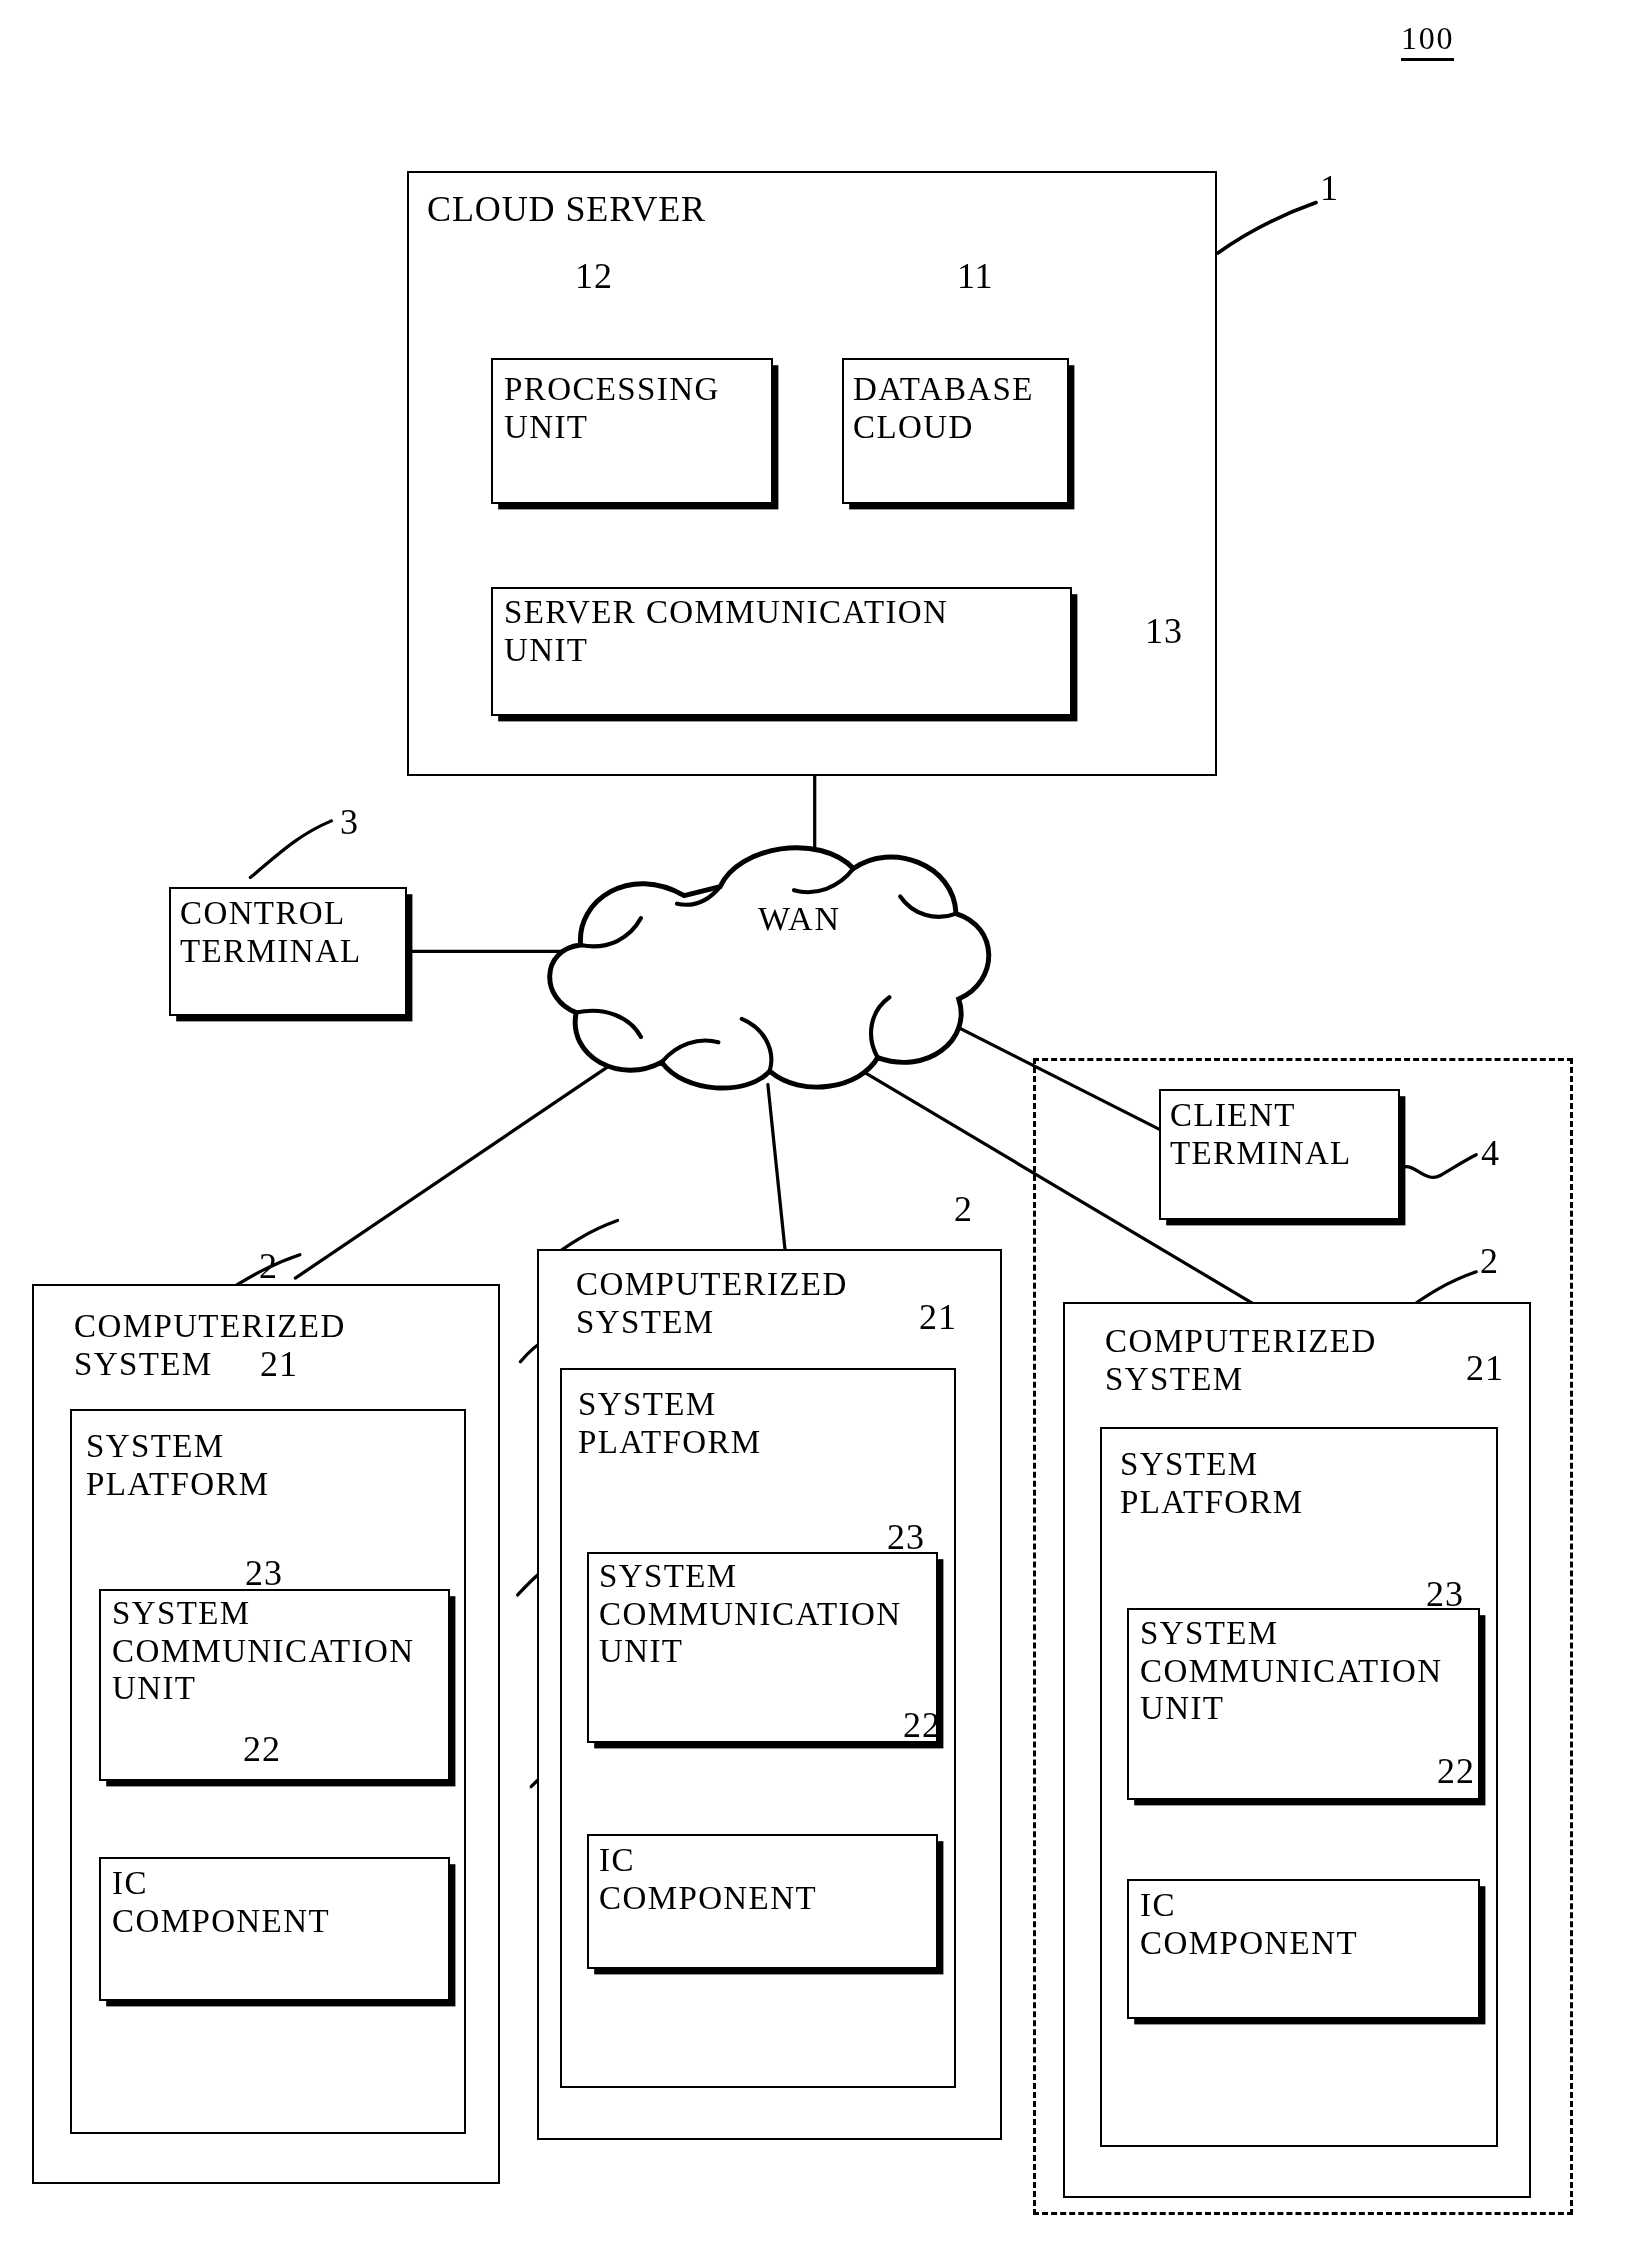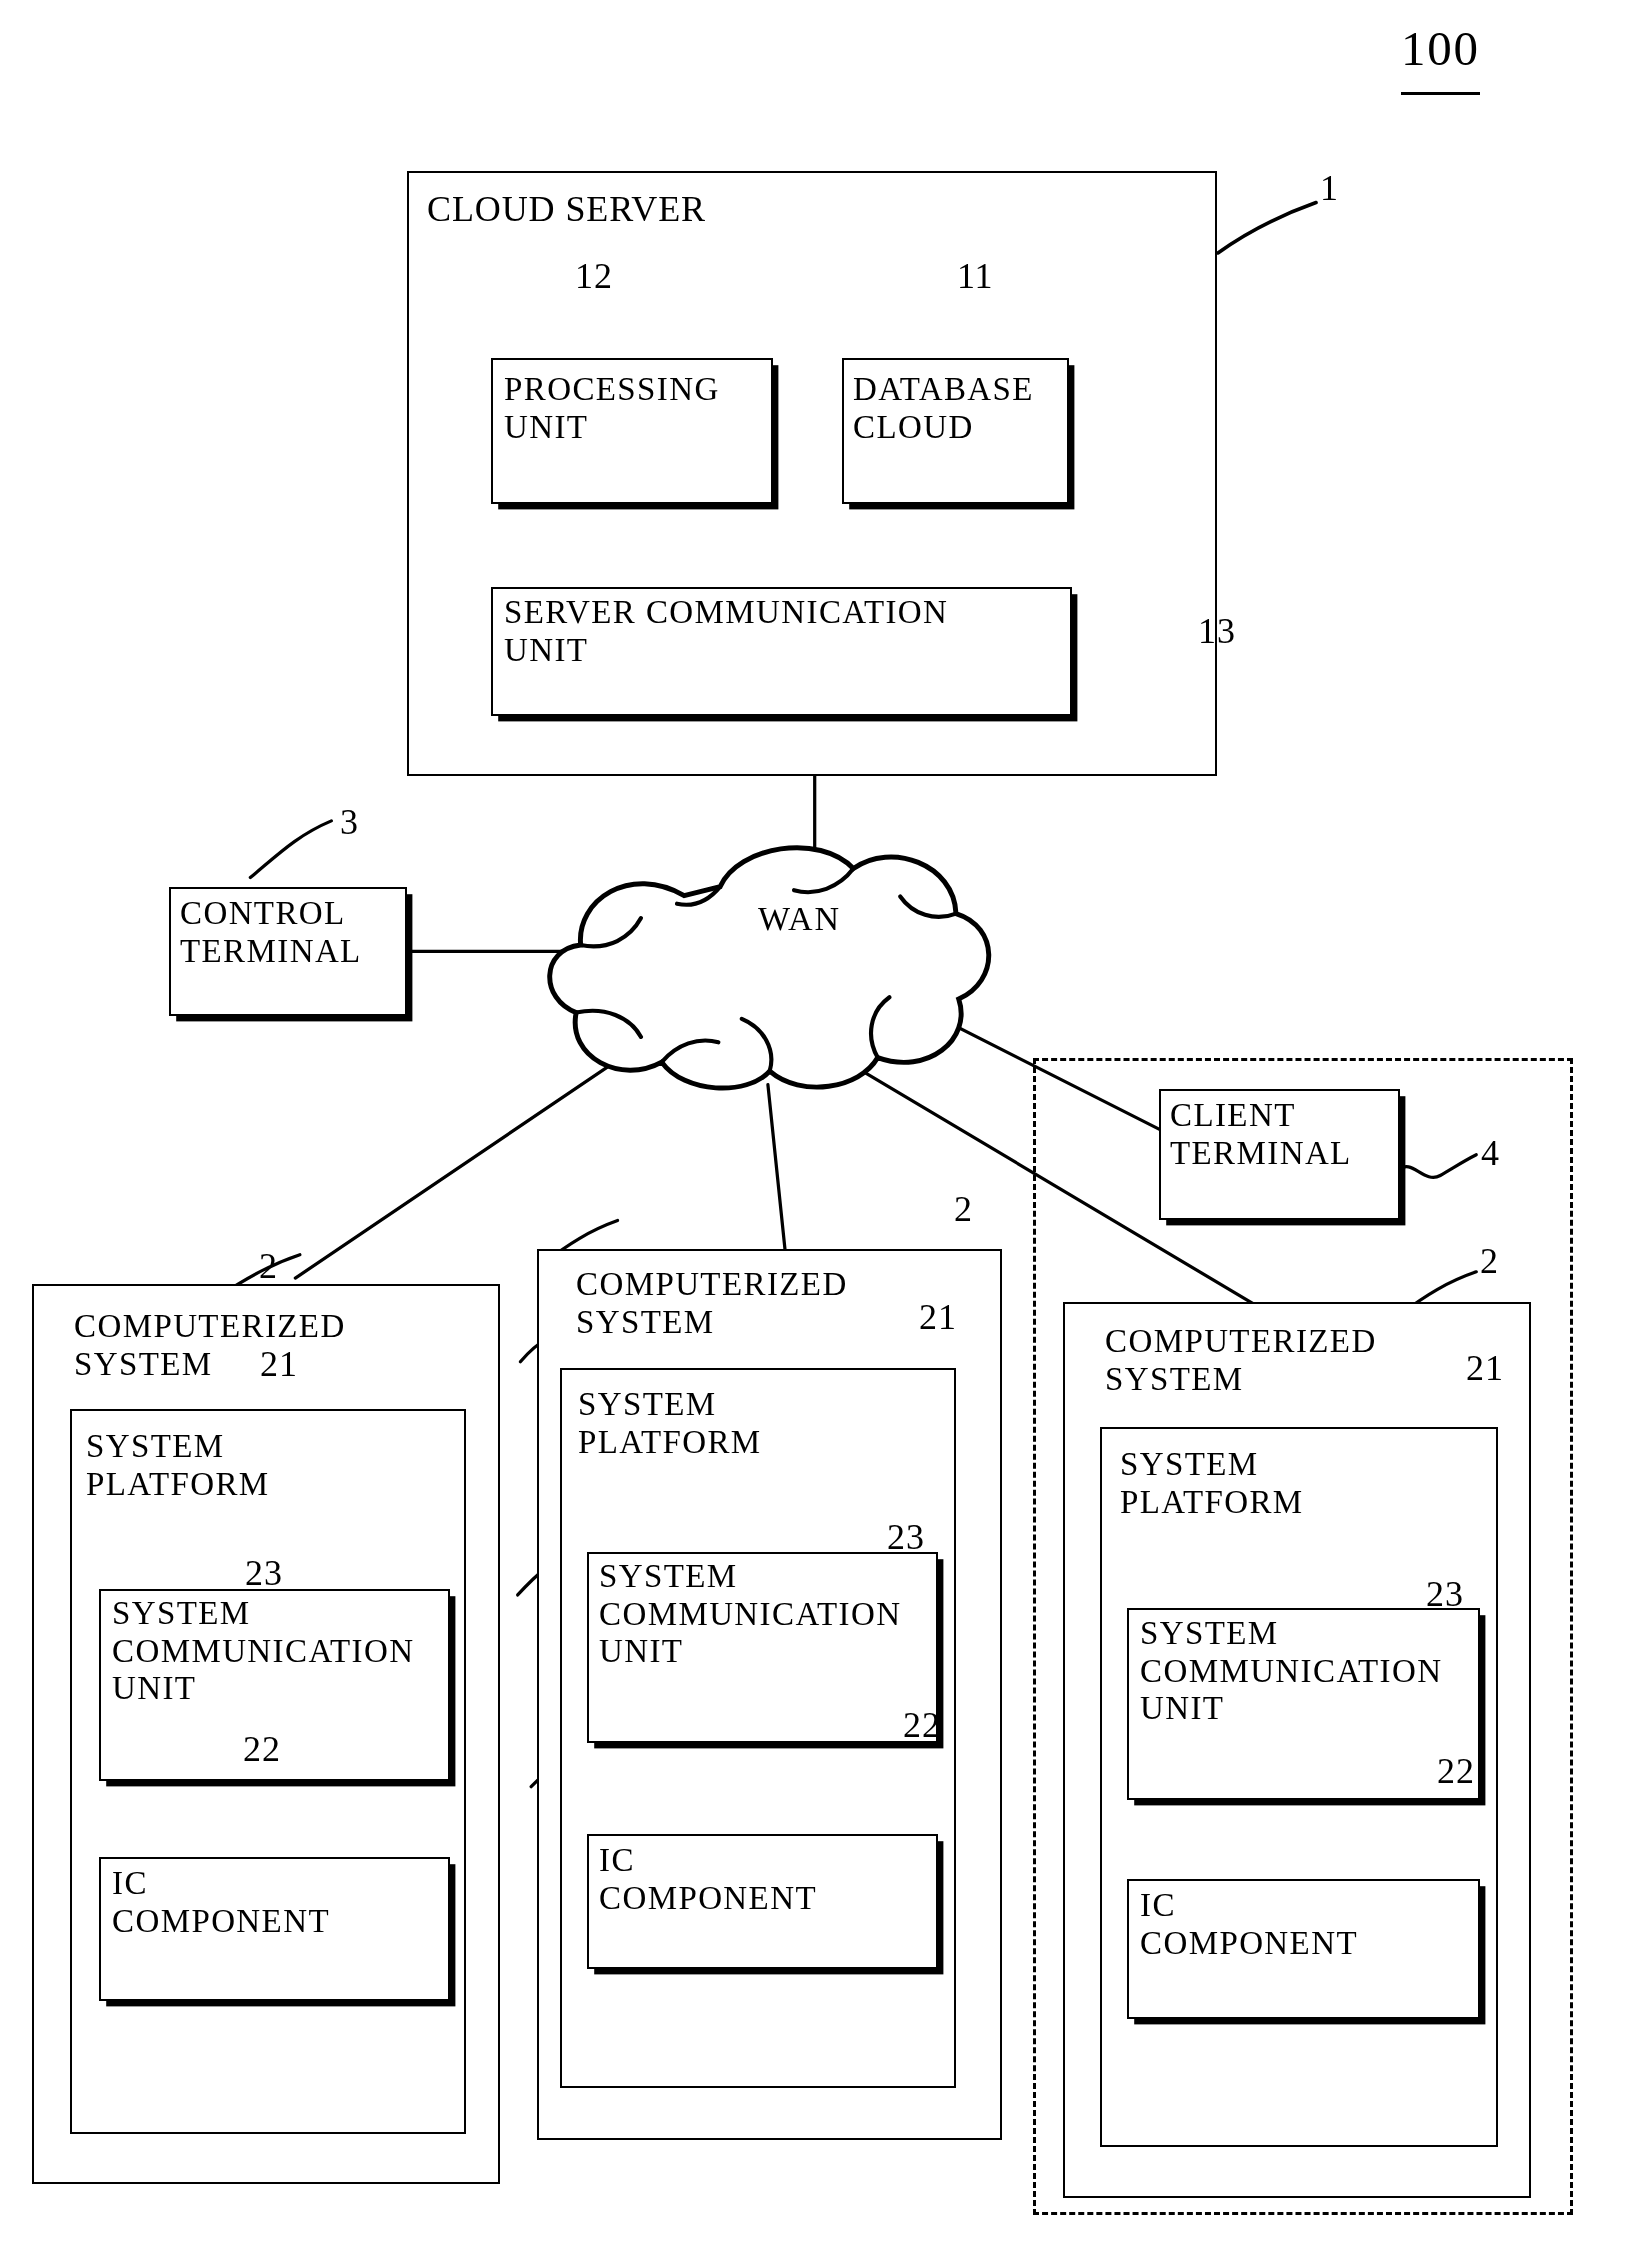--- a/index.html
+++ b/index.html
@@ -41,24 +41,24 @@
     letter-spacing:1.4px;
     line-height:1.14;
   }
   .ref{
     position:absolute;
     font-size:36px;
     letter-spacing:0.9px;
   }
   .fignum{
     position:absolute;
-    font-size:49px;
+    font-size:32px;
     letter-spacing:1.8px;
     border-bottom:3.6px solid #000;
-    padding-bottom:15px;
+    padding-bottom:1px;
   }
   .wanlabel{
     position:absolute;
     font-size:34px;
     letter-spacing:1.8px;
   }
 </style>
 </head>
 <body>
 
@@ -148,21 +148,21 @@
   <div class="ref" style="left:575px;top:255px;">12</div>
 
   <div class="box shadow" style="left:842px;top:358px;width:227px;height:146px;"></div>
   <div class="title-in-box" style="left:853px;top:371px;width:225px;font-size:33px;">DATABASE
 CLOUD</div>
   <div class="ref" style="left:935px;top:255px;margin-left:22px;">11</div>
 
   <div class="box shadow" style="left:491px;top:587px;width:581px;height:129px;"></div>
   <div class="title-in-box" style="left:504px;top:594px;width:567px;font-size:33px;">SERVER COMMUNICATION
 UNIT</div>
-  <div class="ref" style="left:1198px;top:610px;">13</div>
+  <div class="ref" style="left:1145px;top:610px;">13</div>
 
   <div class="wanlabel" style="left:758px;top:900px;">WAN</div>
 
   <div class="box shadow" style="left:169px;top:887px;width:238px;height:129px;"></div>
   <div class="title-in-box" style="left:180px;top:895px;width:230px;font-size:33px;">CONTROL
 TERMINAL</div>
   <div class="ref" style="left:340px;top:801px;">3</div>
 
   <div class="dashbox" style="left:1033px;top:1058px;width:540px;height:1157px;"></div>
 

